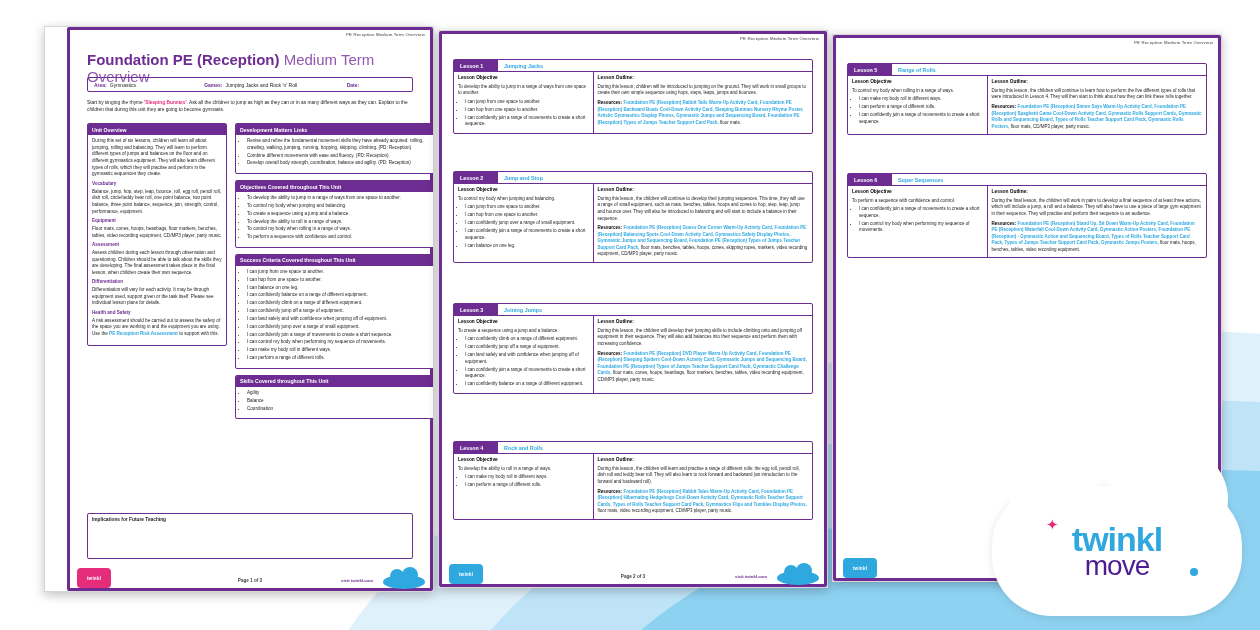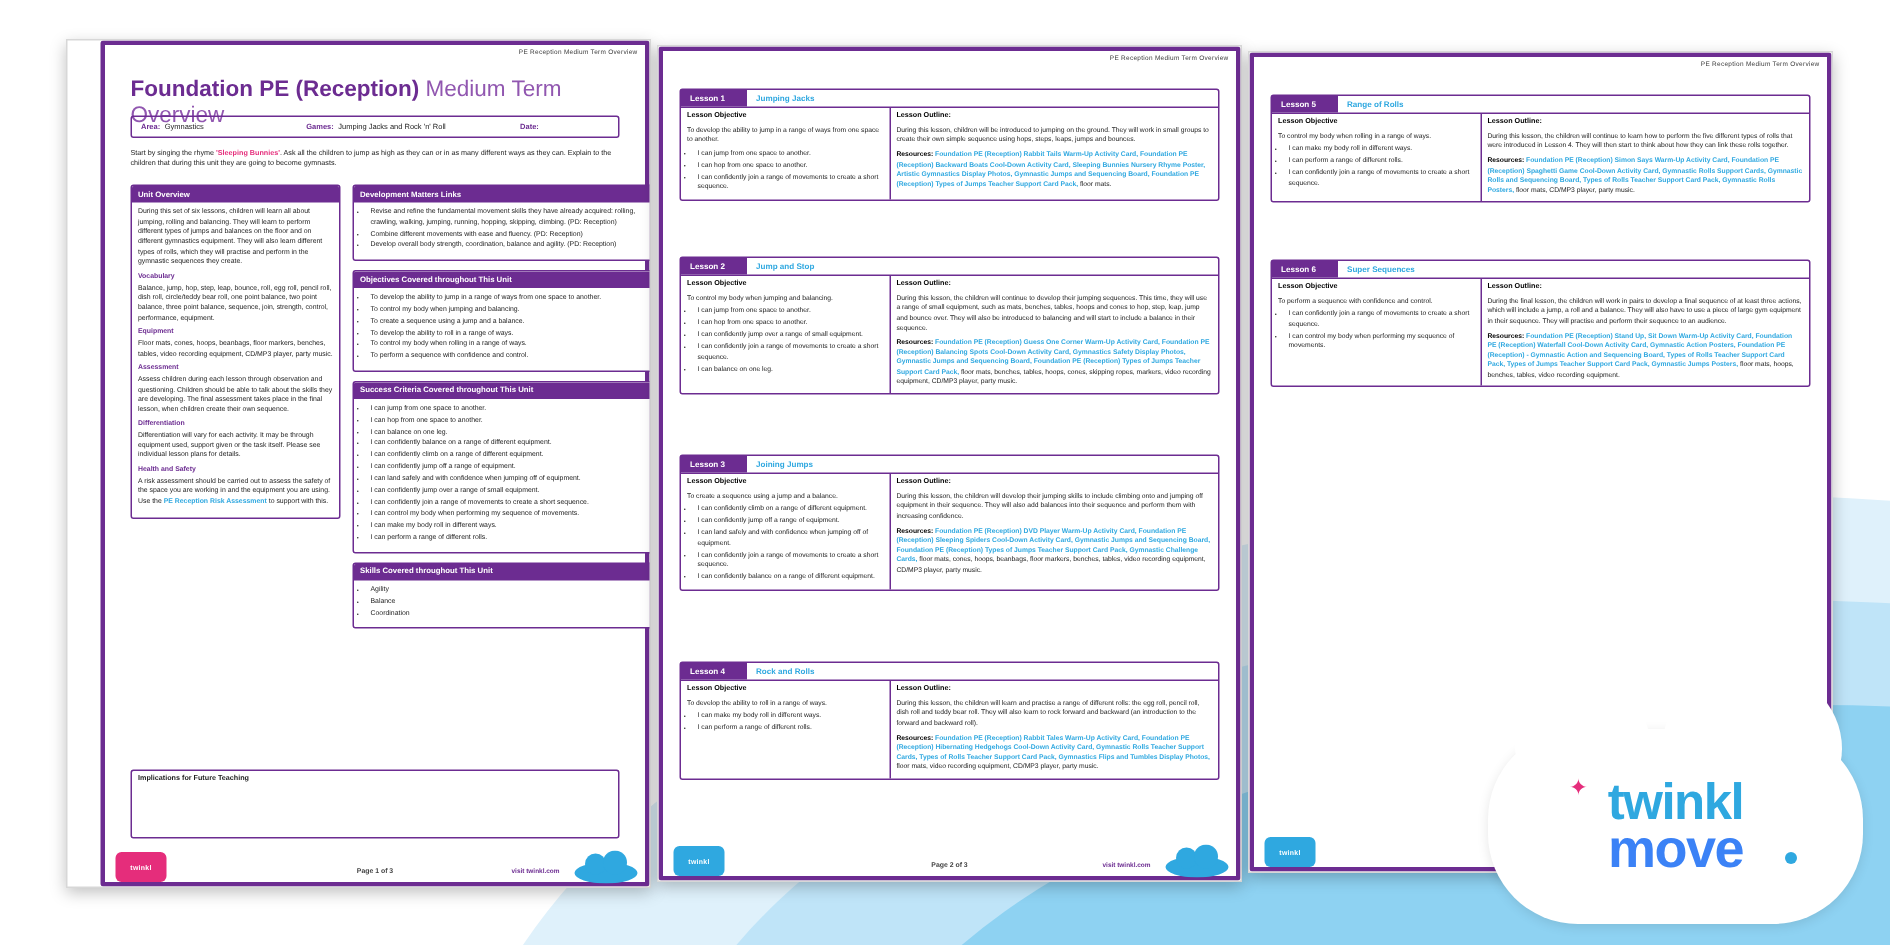--- a/index.html
+++ b/index.html
@@ -169,21 +169,21 @@
   .cloud:after { width: 120px; height: 110px; right: 14px; top: -42px; }
   .logo-text {
     position: absolute; inset: 0; z-index: 2;
     display: flex; flex-direction: column; align-items: center; justify-content: center;
   }
   .logo-twinkl {
     font-size: 34px; font-weight: bold; color: #2fa8e0;
     letter-spacing: -1px; line-height: 0.95;
   }
   .logo-move {
-    font-size: 36px; font-weight: bold; color: #3b82f6;
+    font-size: 28px; font-weight: normal; color: #4c1d95;
     letter-spacing: -1px; line-height: 0.95; margin-top: -2px;
   }
   .star {
     position: absolute; left: 54px; top: 30px; z-index: 3;
     color: #e52d7b; font-size: 15px;
   }
   .logo-dot {
     position: absolute; right: 44px; bottom: 40px; z-index: 3;
     width: 8px; height: 8px; border-radius: 50%; background: #2fa8e0;
   }

